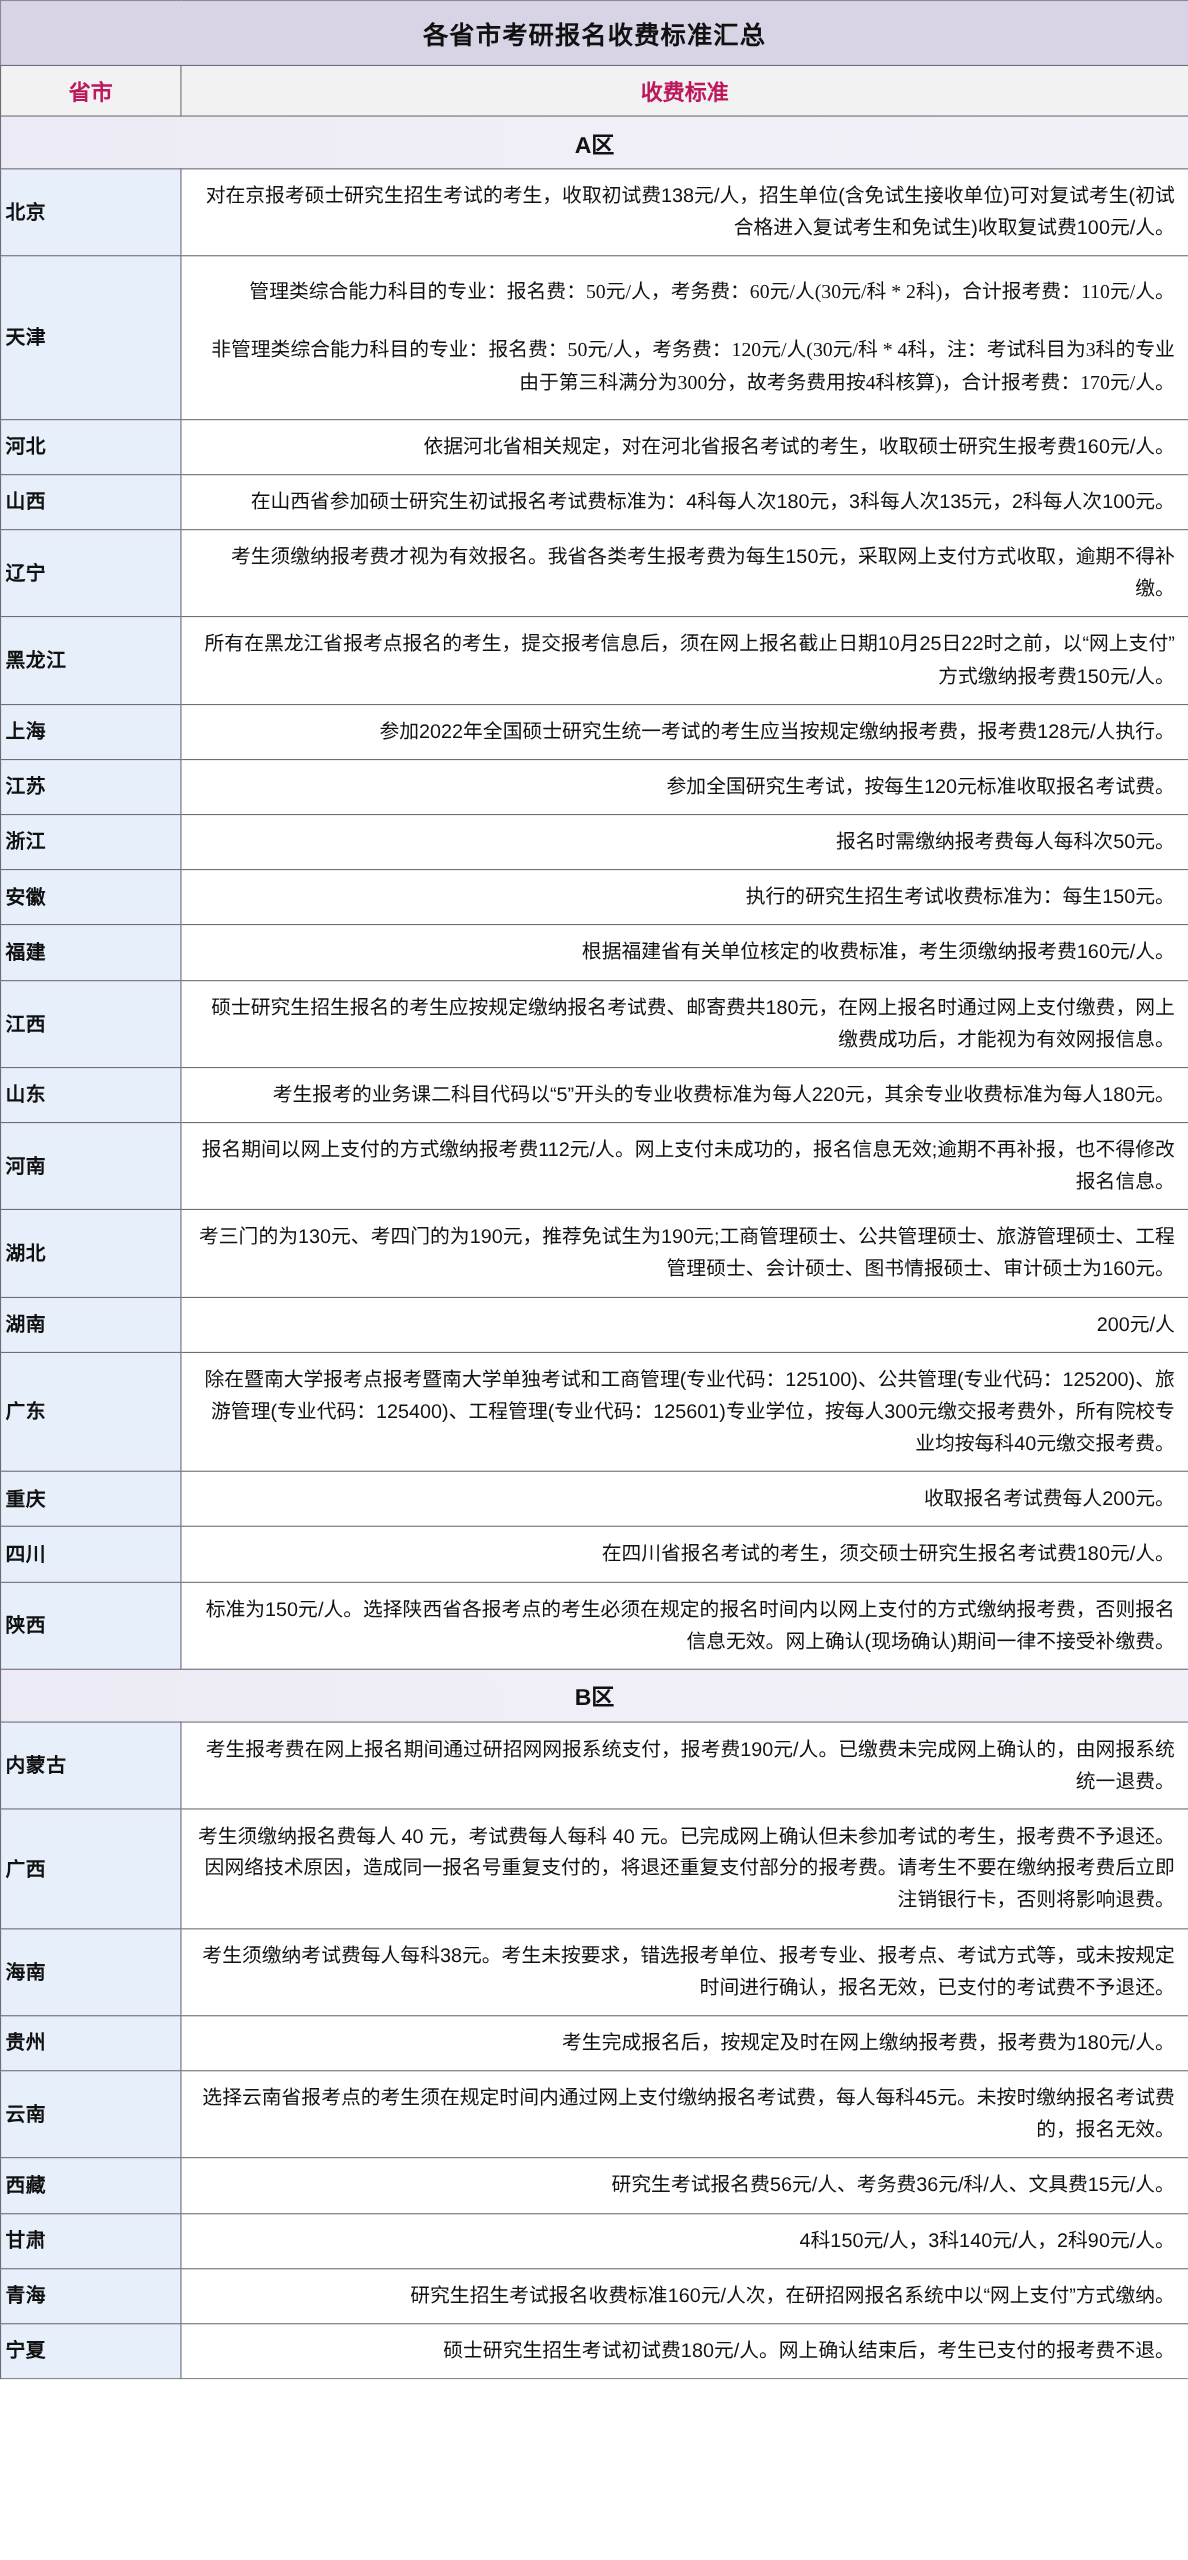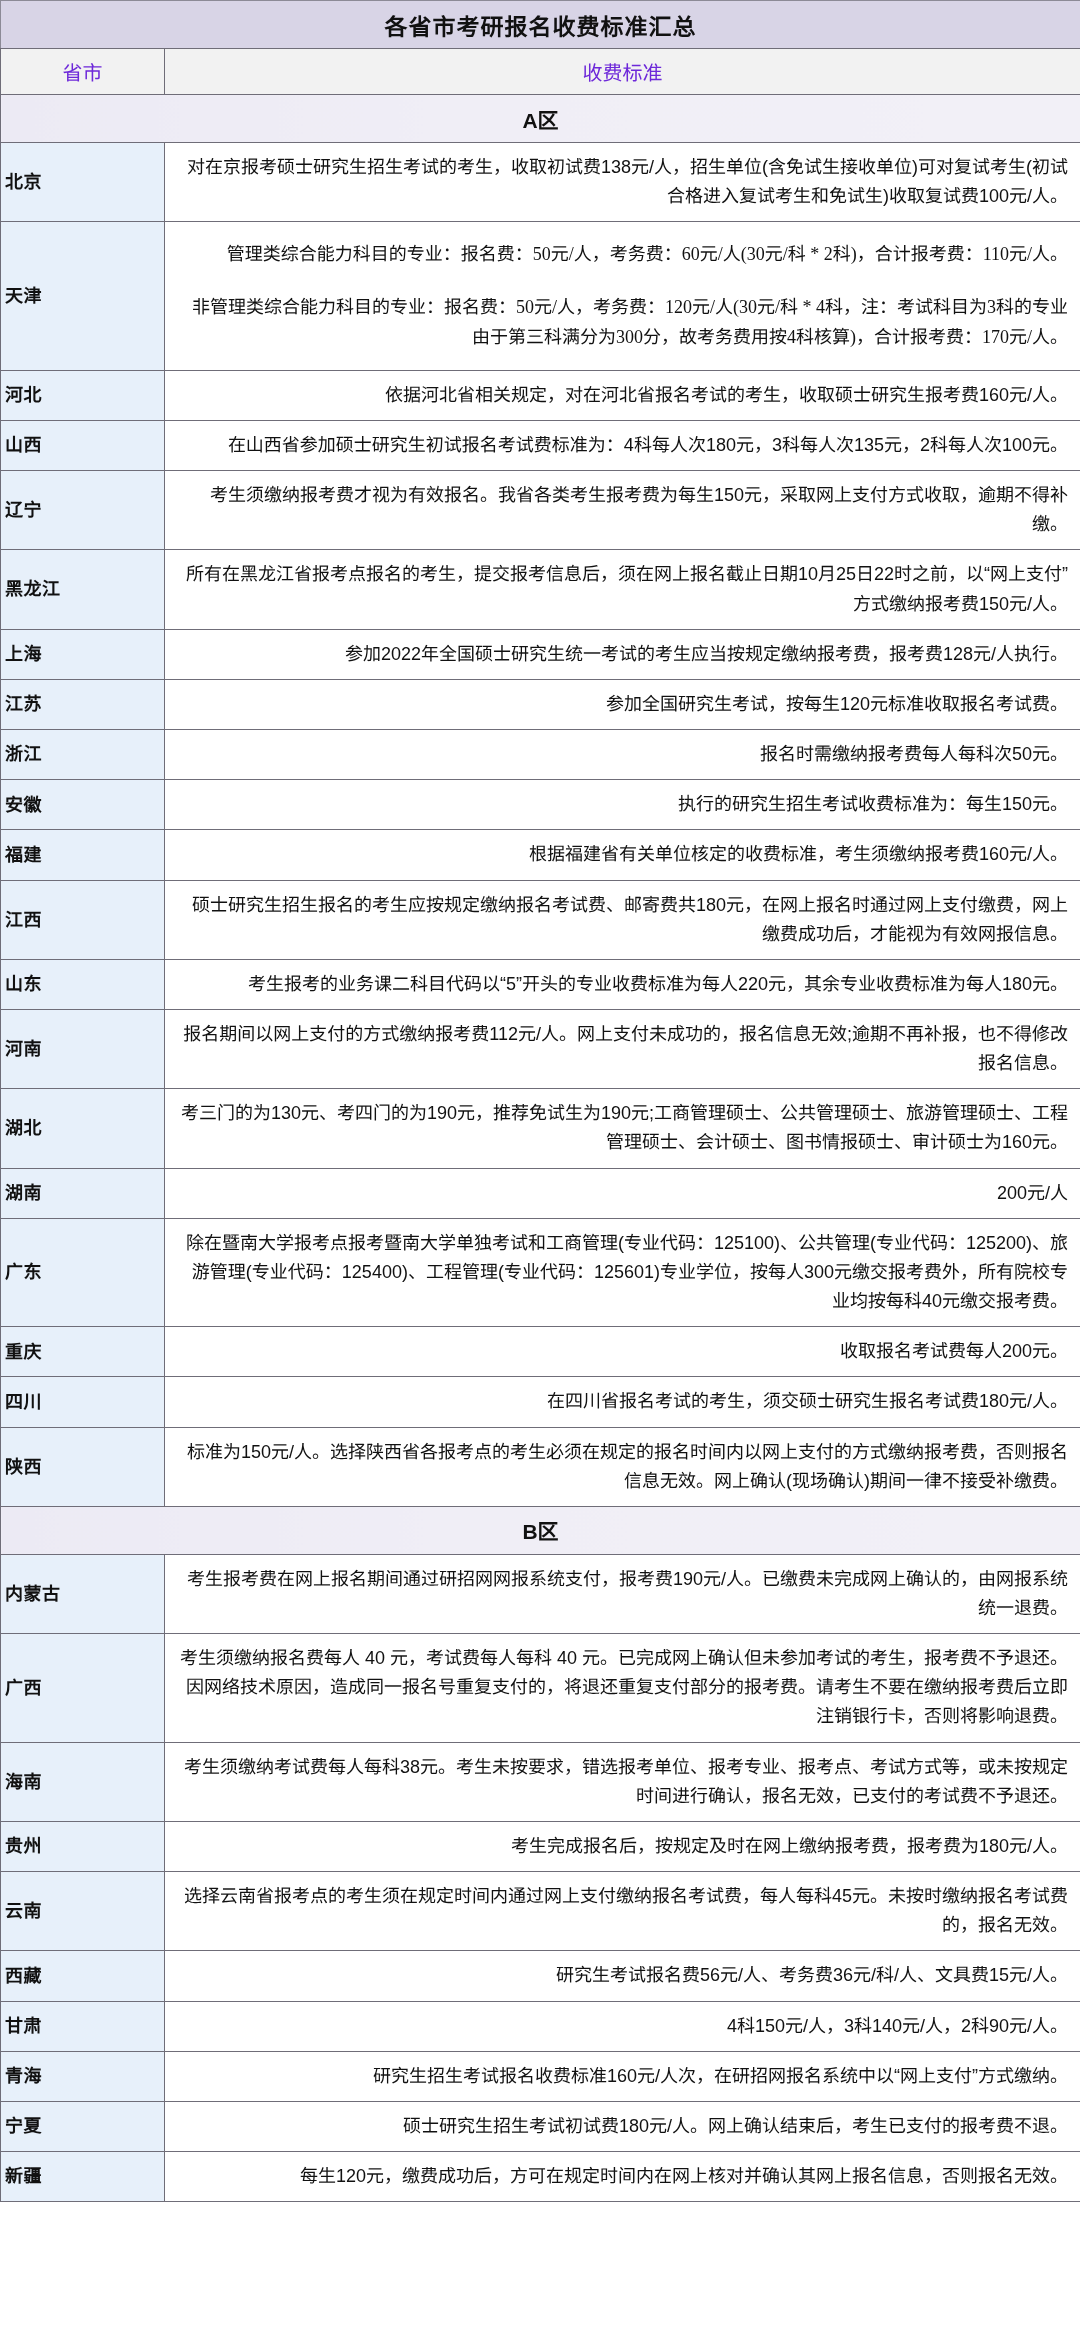--- a/index.html
+++ b/index.html
@@ -29,40 +29,40 @@
   }
 
   table.fee-table col.col-province { width: 164px; }
   table.fee-table col.col-standard { width: 916px; }
 
   
   tr.title-row > td {
     background: #d8d4e6;
     border: 1.5px solid #8c8a96;
     border-bottom: 1.5px solid #6f6d78;
-    height: 48px;
+    height: 59px;
     text-align: center;
     vertical-align: middle;
     font-size: 23px;
     font-weight: bold;
     letter-spacing: 1px;
     color: #111111;
     padding: 4px 8px;
   }
 
   
   tr.head-row > th {
     background: #f2f2f2;
     border: 1.5px solid #6f6d78;
     height: 46px;
     font-size: 20px;
-    font-weight: normal;
+    font-weight: bold;
     text-align: center;
     vertical-align: middle;
-    color: #6d28d9;
+    color: #be185d;
     padding: 3px 8px;
   }
 
   
   tr.section-row > td {
     background: linear-gradient(90deg, #eceaf4 0%, #f0eef6 45%, #f2f0f7 100%);
     border: 1.5px solid #6f6d78;
     height: 48px;
     text-align: center;
     vertical-align: middle;
@@ -298,21 +298,15 @@
           <td class="standard-cell">
             <p class="para">研究生招生考试报名收费标准160元/人次，在研招网报名系统中以“网上支付”方式缴纳。</p>
           </td>
         </tr>
         <tr class="data-row">
           <td class="province-cell">宁夏</td>
           <td class="standard-cell">
             <p class="para">硕士研究生招生考试初试费180元/人。网上确认结束后，考生已支付的报考费不退。</p>
           </td>
         </tr>
-        <tr class="data-row">
-          <td class="province-cell">新疆</td>
-          <td class="standard-cell">
-            <p class="para">每生120元，缴费成功后，方可在规定时间内在网上核对并确认其网上报名信息，否则报名无效。</p>
-          </td>
-        </tr>
       </tbody>
   </table>
 </div>
 
 </body></html>

